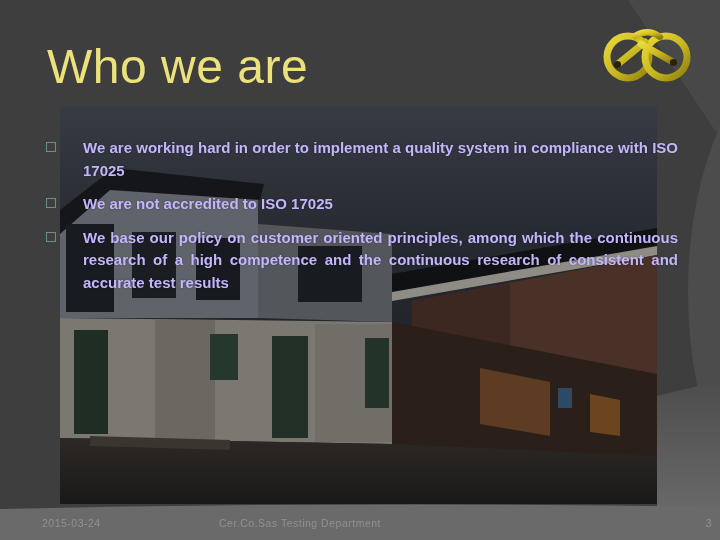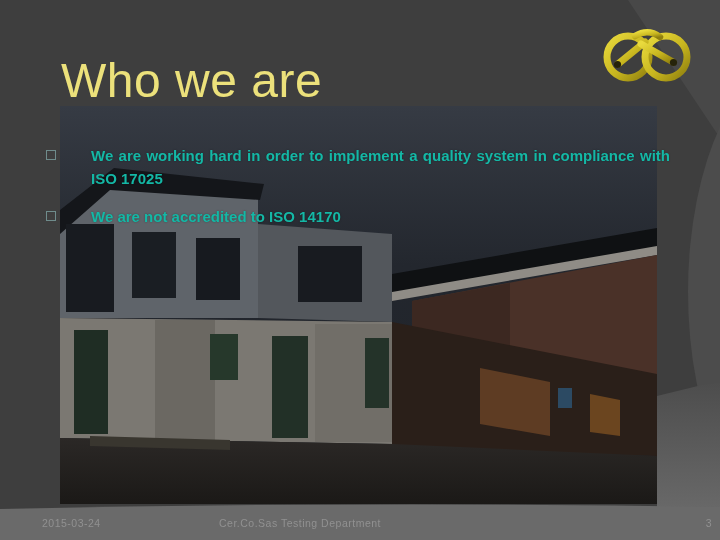--- a/index.html
+++ b/index.html
@@ -5,34 +5,34 @@
   html,body{margin:0;padding:0;background:#222;}
   .slide{
     position:relative;width:720px;height:540px;overflow:hidden;
     background:#3e3e3e;
     font-family:"Liberation Sans","DejaVu Sans",sans-serif;
   }
   .bg-svg{position:absolute;left:0;top:0;width:720px;height:540px;}
   .photo{position:absolute;left:60px;top:106px;width:597px;height:398px;}
   .photo svg{display:block;width:100%;height:100%;}
   .title{
-    position:absolute;left:44px;top:36px;margin:17px;
+    position:absolute;left:44px;top:36px;margin:3px;
     font-size:48px;font-weight:400;line-height:1.15;
     color:#ece17b;letter-spacing:0.5px;
   }
   .logo{position:absolute;left:603px;top:24px;width:90px;height:62px;}
   .content{position:absolute;left:46px;top:129px;width:640px;}
   .bullet{position:relative;padding-left:29px;margin:0 0 11px 0;}
   .bullet .marker{
     position:absolute;left:0;top:5px;width:10px;height:10px;
     border:1.5px solid #6f8c8c;box-sizing:border-box;background:transparent;
   }
   .bullet p{
-    margin:16px;font-size:15px;font-weight:700;line-height:22.5px;
-    color:#14b8a6;text-align:justify;
+    margin:8px;font-size:15px;font-weight:700;line-height:22.5px;
+    color:#c4b5fd;text-align:justify;
     text-shadow:0 0 2px rgba(0,0,0,0.35);
   }
   .footer{
     position:absolute;left:0;top:506px;width:720px;height:34px;
     font-size:10.5px;color:#919191;letter-spacing:0.5px;
   }
   .footer .date{position:absolute;left:42px;top:11px;}
   .footer .dept{position:absolute;left:0;top:11px;width:600px;text-align:center;}
   .footer .page{position:absolute;right:8px;top:11px;}
 </style>
@@ -121,21 +121,25 @@
     <circle cx="70.5" cy="38.5" r="3.6" fill="#26230a"></circle>
   </svg>
 
   <div class="content">
     <div class="bullet">
       <span class="marker"></span>
       <p>We are working hard in order to implement a quality system in compliance with ISO 17025</p>
     </div>
     <div class="bullet">
       <span class="marker"></span>
-      <p>We are not accredited to ISO 14170</p>
+      <p>We are not accredited to ISO 17025</p>
+    </div>
+    <div class="bullet">
+      <span class="marker"></span>
+      <p>We base our policy on customer oriented principles, among which the continuous research of a high competence and the continuous research of consistent and accurate test results</p>
     </div>
   </div>
 
   <div class="footer">
     <span class="date">2015-03-24</span>
     <span class="dept">Cer.Co.Sas Testing Department</span>
     <span class="page">3</span>
   </div>
 
 </div>

